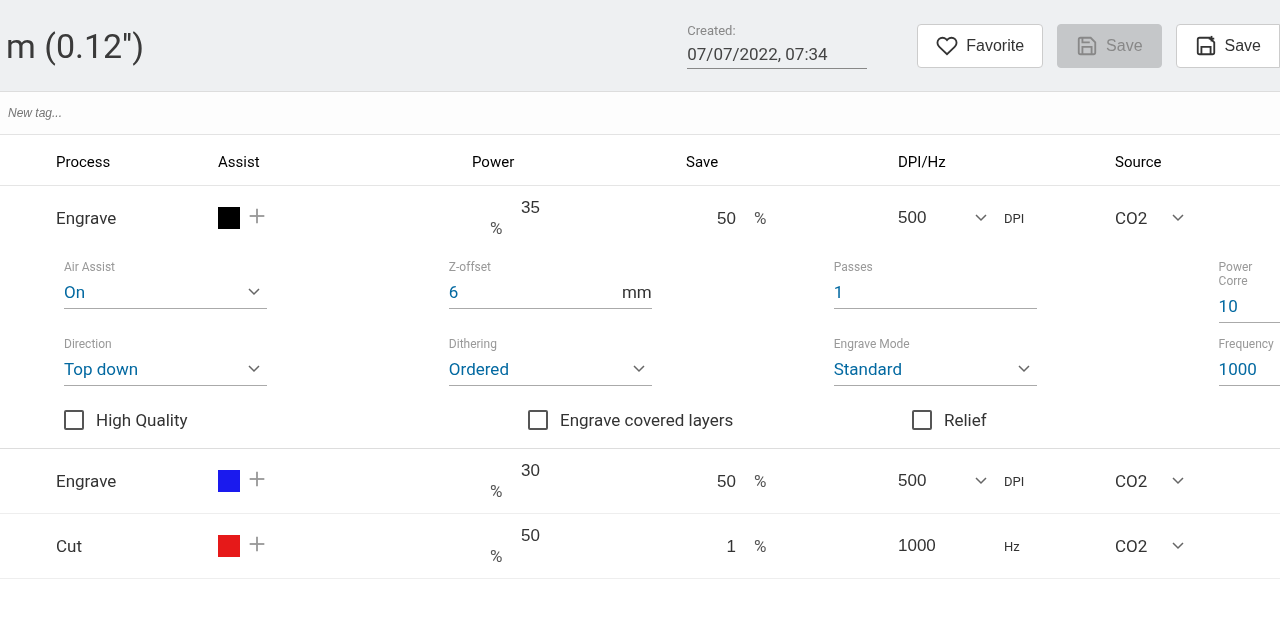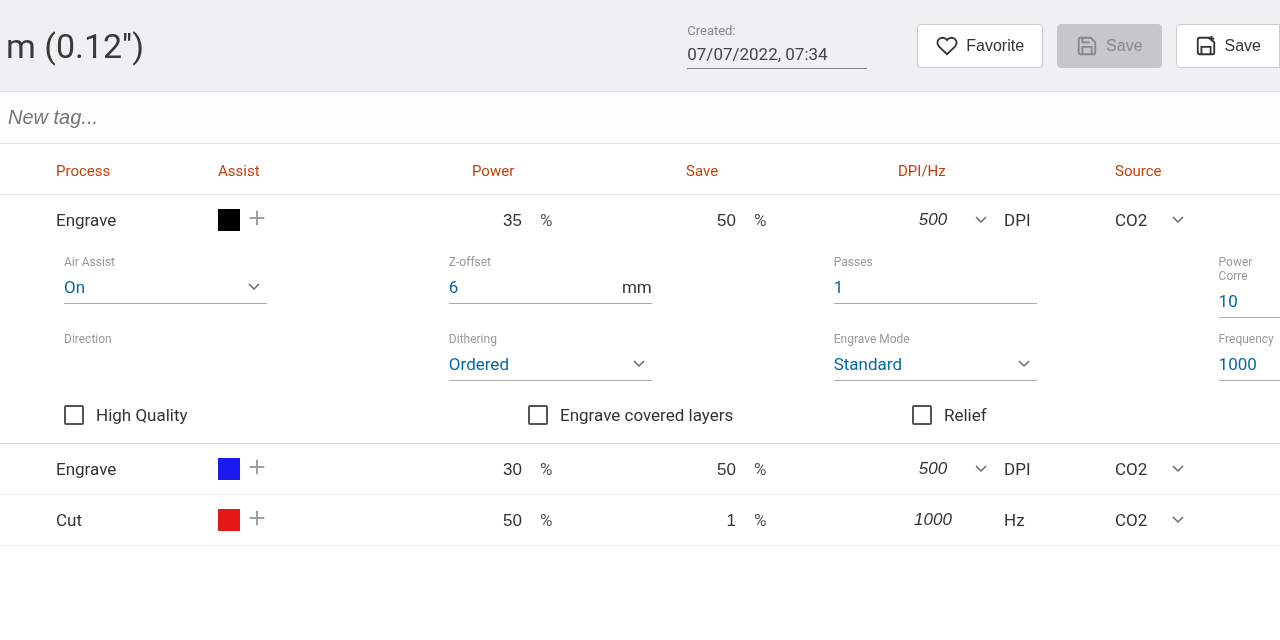--- a/index.html
+++ b/index.html
@@ -9,44 +9,44 @@
 .header-spacer { flex: 1; }
 .created-block { margin-right: 50px; }
 .created-label { font-size: 13px; color: #888; margin-bottom: 6px;}
 .created-value { font-size: 17px; color: #444; border-bottom: 1px solid #888; padding-bottom: 4px; width: 180px;}
 .btn { display: inline-flex; align-items: center; gap: 8px; padding: 10px 18px; font-size: 16px; border: 1px solid #ccc; border-radius: 4px; background: #fff; cursor: pointer; color: #333;}
 .btn.disabled { background: #c5c7c9; color: #888; border-color: #c5c7c9; }
 .btn-group { display: flex; gap: 14px; align-items: center; margin-right: 4px; }
 .btn .icon svg { width: 22px; height: 22px; display:block;}
 .btn .icon-save svg { stroke:#888;}
 .tagbar { background: #fdfdfd; border-bottom: 1px solid #e3e3e3; }
-.tag-input { width: 100%; border: none; padding: 14px 8px; font-size: 20px; font-style: italic; color: #999; outline: none; background: transparent; }
-.table-header { display: flex; padding: 18px 0 14px 0; color: #c2410c; font-size: 15px; border-bottom: 1px solid #e5e5e5;}
+.tag-input { width: 100%; border: none; padding: 14px 8px; font-size: 12px; font-style: italic; color: #999; outline: none; background: transparent; }
+.table-header { display: flex; padding: 18px 0 14px 0; color: #000000; font-size: 15px; border-bottom: 1px solid #e5e5e5;}
 .col-process { width: 218px; padding-left: 56px; }
 .col-layers { width: 254px; }
 .col-power { width: 214px; }
 .col-speed { width: 212px; }
 .col-dpi { width: 217px; }
 .col-source { width: 165px;}
 .row { display: flex; align-items: center; border-bottom: 1px solid #eee; padding: 12px 0;}
 .row.expanded { border-bottom: none; }
 .process-name { width: 218px; padding-left: 56px; font-size: 17px; color: #333;}
 .layers-cell { width: 254px; display: flex; align-items: center; gap: 6px;}
 .swatch { width: 22px; height: 22px; display:inline-block;}
 .plus-layer svg { width: 22px; height: 22px; stroke: #999;}
 .val-cell { display: flex; align-items: baseline;}
 .val-input { font-size: 17px; border: none; color: #333; width: 50px; text-align: right; background: transparent;}
 .val-unit { font-size: 17px; color: #555; margin-left: 18px;}
-.col-pw { width: 214px;}
+.col-pw { width: 214px; flex-direction: column;}
 .col-sp { width: 212px;}
 .dpi-cell { width: 217px; display: flex; align-items: center;}
-.dpi-input { font-size: 17px; border:none; color:#333; width:70px; text-align:center; background:transparent;font-style:italic; }
+.dpi-input { font-size: 17px; border:none; color:#333; width:70px; text-align:left; background:transparent; }
 .chev { width:26px; display:inline-flex; justify-content:center;}
 .chev svg { width:12px; height:12px; }
-.dpi-unit { font-size: 17px; color:#333; margin-left:10px;}
+.dpi-unit { font-size: 13px; color:#333; margin-left:10px;}
 .source-cell { width:165px; display:flex; align-items:center; gap:18px; font-size:17px;}
 
 .subpanel { padding: 4px 0 18px 0; border-bottom:1px solid #ddd;}
 .sub-row { display:flex; padding: 6px 0 8px 64px; gap: 16px; }
 .sub-field { display:flex; flex-direction:column;}
 .sub-label { font-size:12px; color:#999; margin-bottom:4px;}
 .sub-value-row { display:flex; align-items:center; border-bottom:1px solid #aaa; padding: 4px 0 6px 0; justify-content:space-between;}
 .sub-value { font-size:17px; color:#0369a1; border:none; background:transparent; outline:none;}
 .sub-unit { font-size:17px; color:#333; margin-left:auto;}
 .f-air { width: 218px; margin-right: 166px;}
@@ -184,20 +184,28 @@
     <div class="sub-field f-powcorr">
       <span class="sub-label">Power Corre</span>
       <div class="sub-value-row">
           <span class="sub-value">10</span>
         </div>
     </div>
   </div>
   <div class="sub-row">
     <div class="sub-field f-dir">
       <span class="sub-label">Direction</span>
+      <div class="sub-value-row">
+          <span class="sub-value">Top down</span>
+          <span class="chev">
+            <svg viewBox="0 0 12 12">
+              <path d="M1 3 L6 8 L11 3" fill="none" stroke="#666" stroke-width="1.5"></path>
+            </svg>
+          </span>
+        </div>
     </div>
     <div class="sub-field f-dith">
       <span class="sub-label">Dithering</span>
       <div class="sub-value-row">
           <span class="sub-value">Ordered</span>
           <span class="chev">
             <svg viewBox="0 0 12 12">
               <path d="M1 3 L6 8 L11 3" fill="none" stroke="#666" stroke-width="1.5"></path>
             </svg>
           </span>

